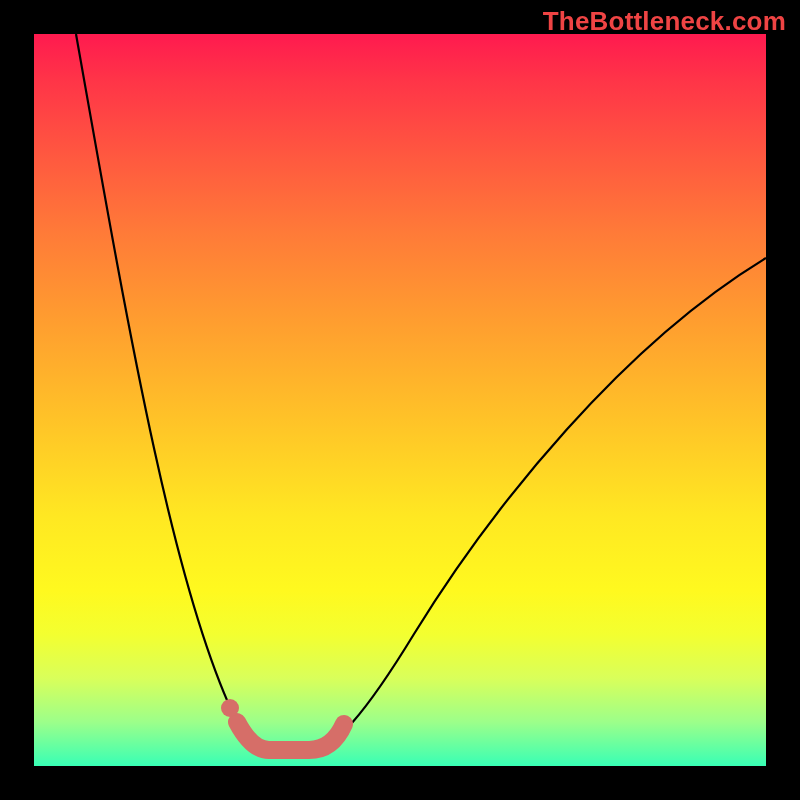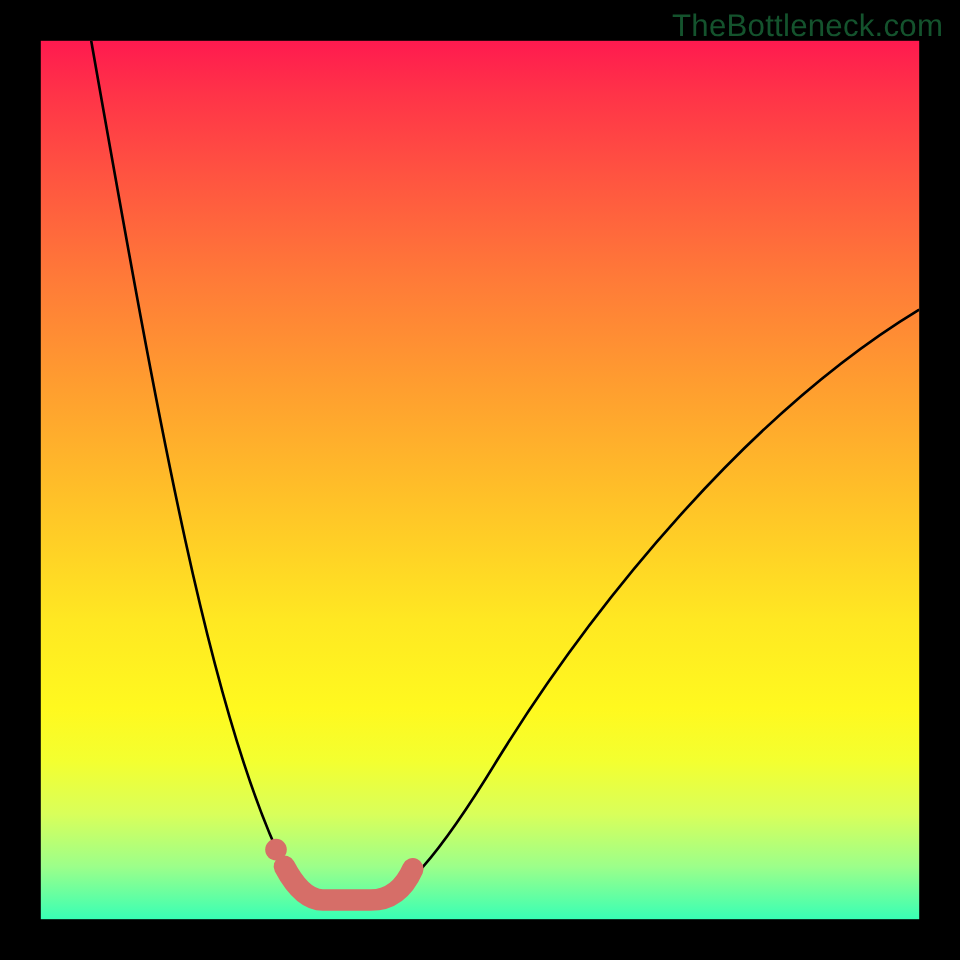--- a/index.html
+++ b/index.html
@@ -13,25 +13,25 @@
   }
   .wrap {
     position: relative;
     width: 800px;
     height: 800px;
   }
   .watermark {
     position: absolute;
     top: 6px;
     right: 14px;
-    color: #14532d;
+    color: #ef4444;
     font-size: 26px;
     letter-spacing: 0.2px;
     z-index: 5;
-    font-weight: 400;
+    font-weight: 700;
   }
   .frame {
     position: absolute;
     left: 0;
     top: 0;
     width: 800px;
     height: 800px;
     background: #000000;
     box-sizing: border-box;
   }

